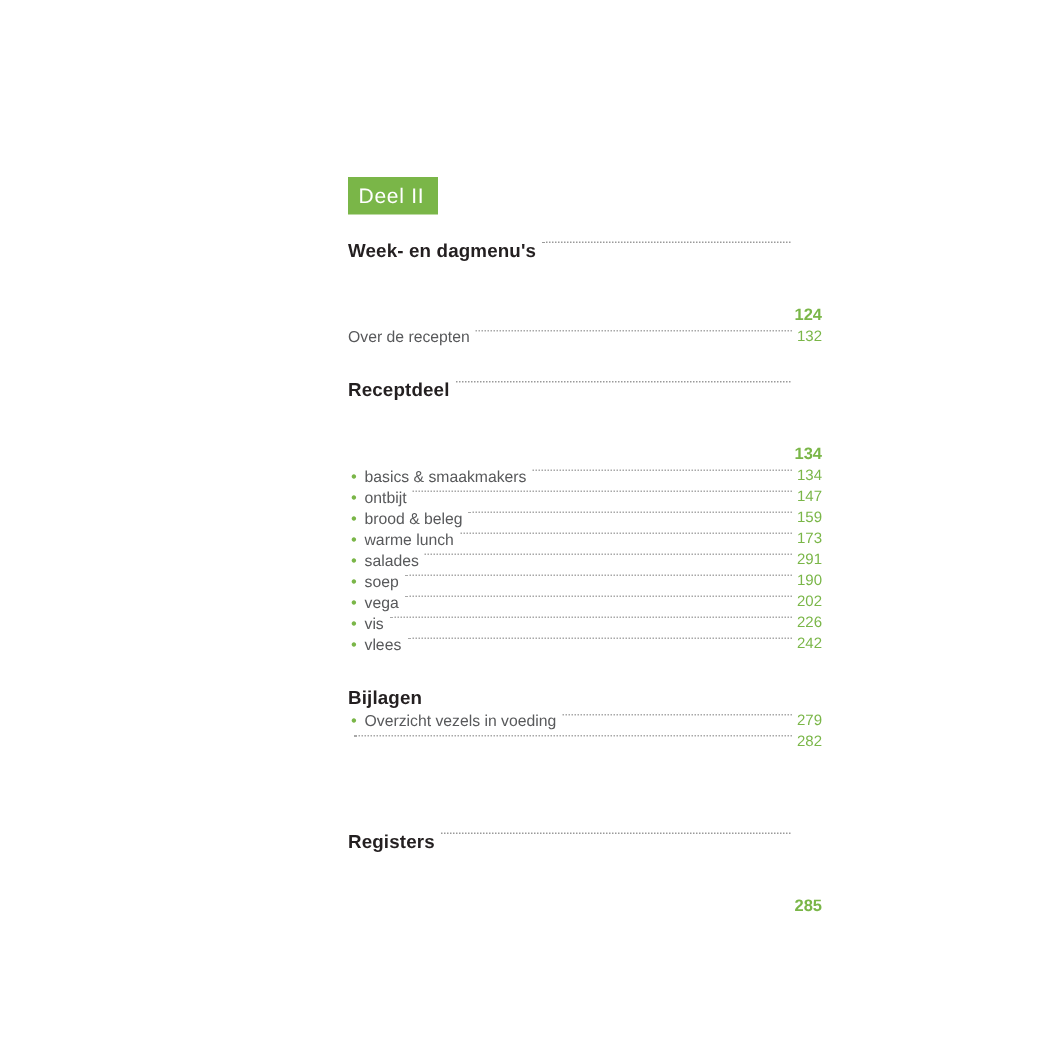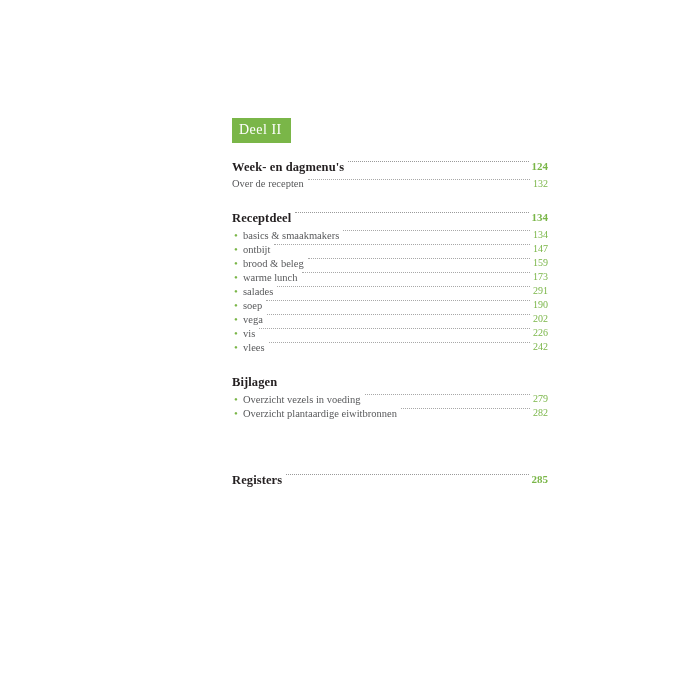--- a/index.html
+++ b/index.html
@@ -11,21 +11,20 @@
     height: 700px;
     background: #ffffff;
     font-family: "Liberation Sans", sans-serif;
     -webkit-font-smoothing: antialiased;
   }
   .page {
     position: relative;
     width: 700px;
     height: 648px;
     box-sizing: border-box;
-    font-family: Liberation Serif, serif;
   }
   .toc {
     position: absolute;
     left: 232px;
     top: 118px;
     width: 316px;
   }
 
   
   .part-badge {
@@ -69,20 +68,21 @@
   .major .label {
     font-size: 12.5px;
     font-weight: bold;
     color: #231f20;
     letter-spacing: 0.1px;
   }
   .major .page-num {
     font-size: 11px;
     font-weight: bold;
     color: #7ab648;
+    margin-top: 44px;
   }
   .major .leader {
     border-bottom: 1px dotted #9a9a9a;
     margin-bottom: 4px;
   }
 
   
   .sub {
     margin-bottom: 2px;
   }
@@ -201,21 +201,20 @@
     <div class="block">
       <div class="row major">
         <span class="label">Bijlagen</span>
       </div>
       <div class="row sub bullet-row">
         <span class="label">Overzicht vezels in voeding</span>
         <span class="leader"></span>
         <span class="page-num">279</span>
       </div>
       <div class="row sub bullet-row">
-        <span class="label">Overzicht plantaardige eiwitbronnen</span>
         <span class="leader"></span>
         <span class="page-num">282</span>
       </div>
     </div>
 
     <div class="gap-lg"></div>
 
     
 
     <div class="gap-md"></div>

